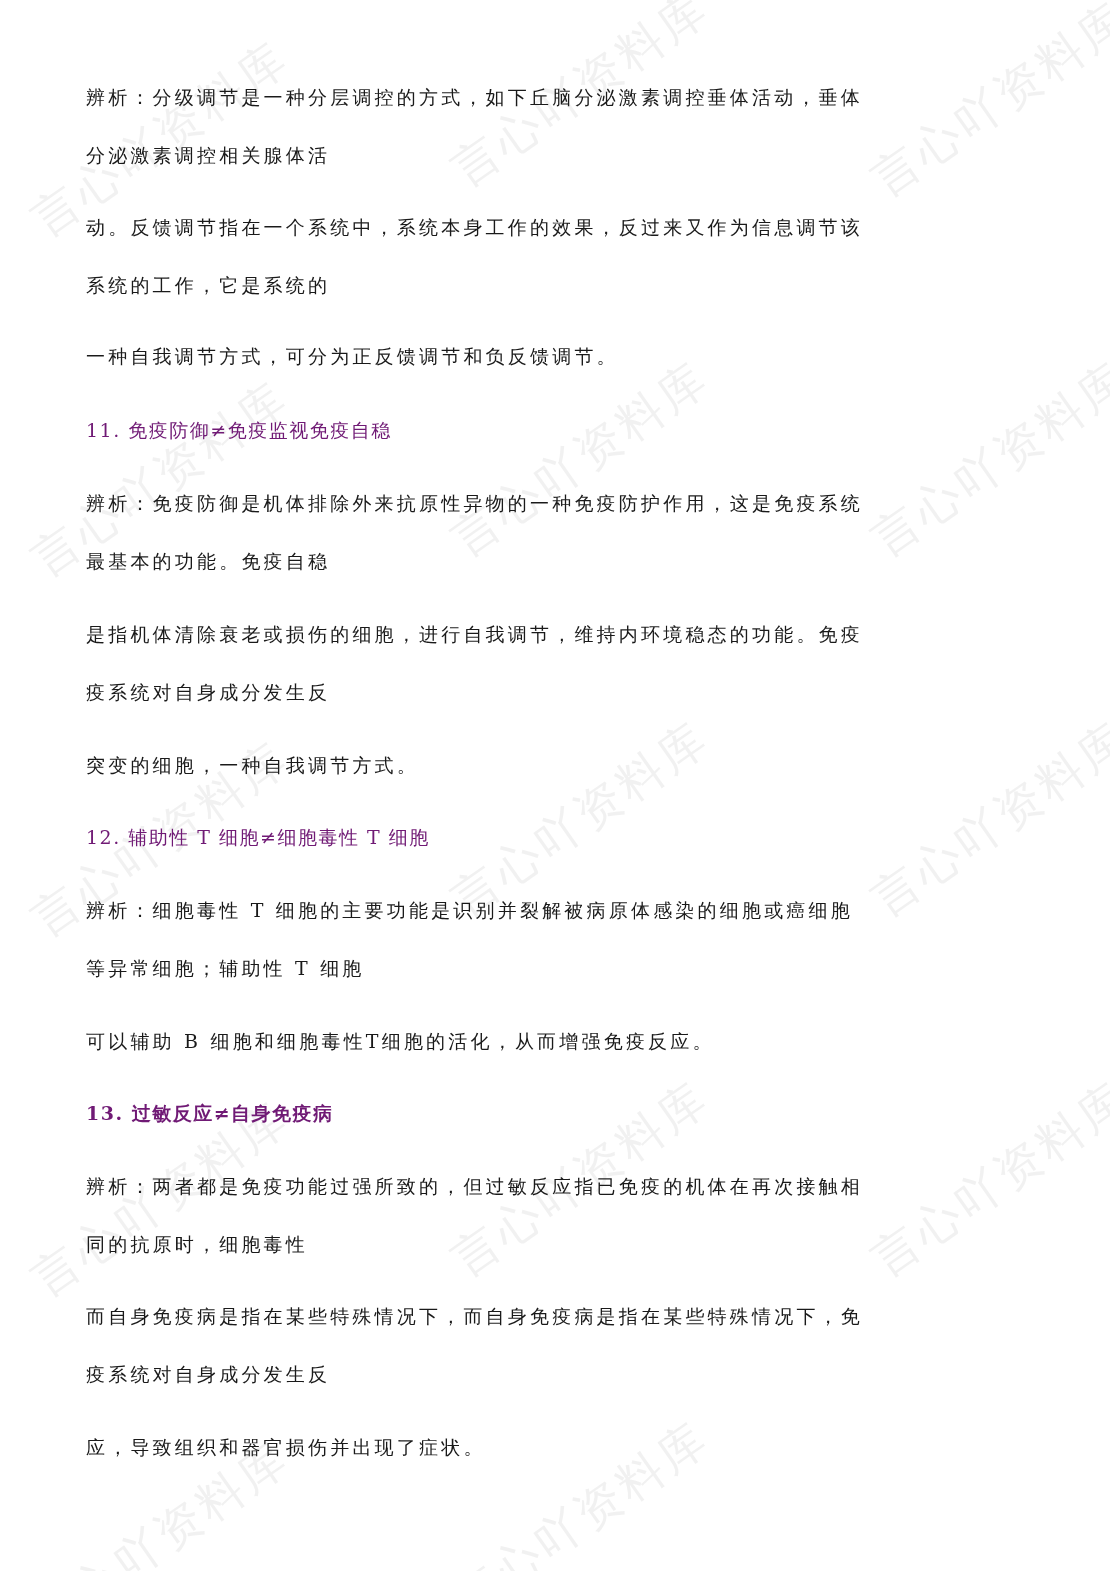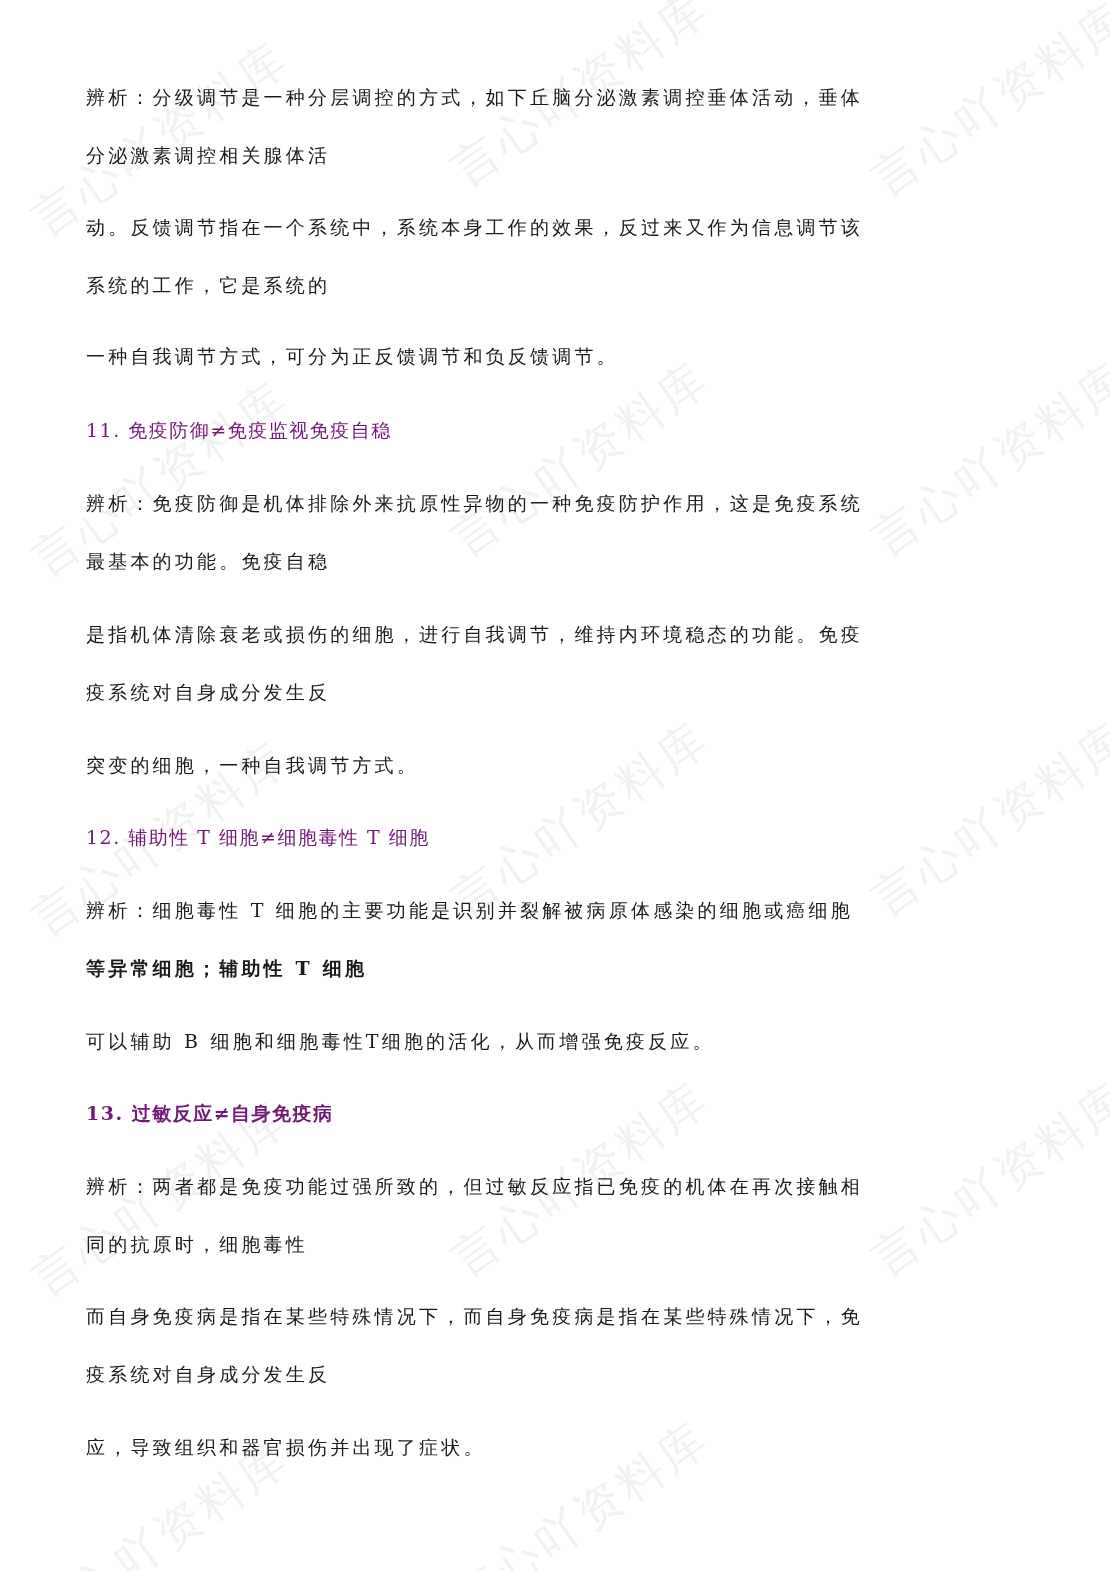--- a/index.html
+++ b/index.html
@@ -72,21 +72,21 @@
 
   <div class="line heading" style="top:415px;">11. 免疫防御≠免疫监视免疫自稳</div>
   <div class="line" style="top:488px;">辨析：免疫防御是机体排除外来抗原性异物的一种免疫防护作用，这是免疫系统</div>
   <div class="line" style="top:546px;">最基本的功能。免疫自稳</div>
   <div class="line" style="top:619px;">是指机体清除衰老或损伤的细胞，进行自我调节，维持内环境稳态的功能。免疫</div>
   <div class="line" style="top:677px;">疫系统对自身成分发生反</div>
   <div class="line" style="top:750px;">突变的细胞，一种自我调节方式。</div>
 
   <div class="line heading" style="top:822px;">12. 辅助性 T 细胞≠细胞毒性 T 细胞</div>
   <div class="line" style="top:895px;">辨析：细胞毒性 T 细胞的主要功能是识别并裂解被病原体感染的细胞或癌细胞</div>
-  <div class="line" style="top:953px;font-weight:bold;">等异常细胞；辅助性 T 细胞</div>
+  <div class="line" style="top:953px;">等异常细胞；辅助性 T 细胞</div>
   <div class="line" style="top:1026px;">可以辅助 B 细胞和细胞毒性T细胞的活化，从而增强免疫反应。</div>
 
   <div class="line heading" style="top:1098px;font-weight:bold;">13. 过敏反应≠自身免疫病</div>
   <div class="line" style="top:1171px;">辨析：两者都是免疫功能过强所致的，但过敏反应指已免疫的机体在再次接触相</div>
   <div class="line" style="top:1229px;">同的抗原时，细胞毒性</div>
   <div class="line" style="top:1301px;">而自身免疫病是指在某些特殊情况下，而自身免疫病是指在某些特殊情况下，免</div>
   <div class="line" style="top:1359px;">疫系统对自身成分发生反</div>
   <div class="line" style="top:1432px;">应，导致组织和器官损伤并出现了症状。</div>
 </div>
 

